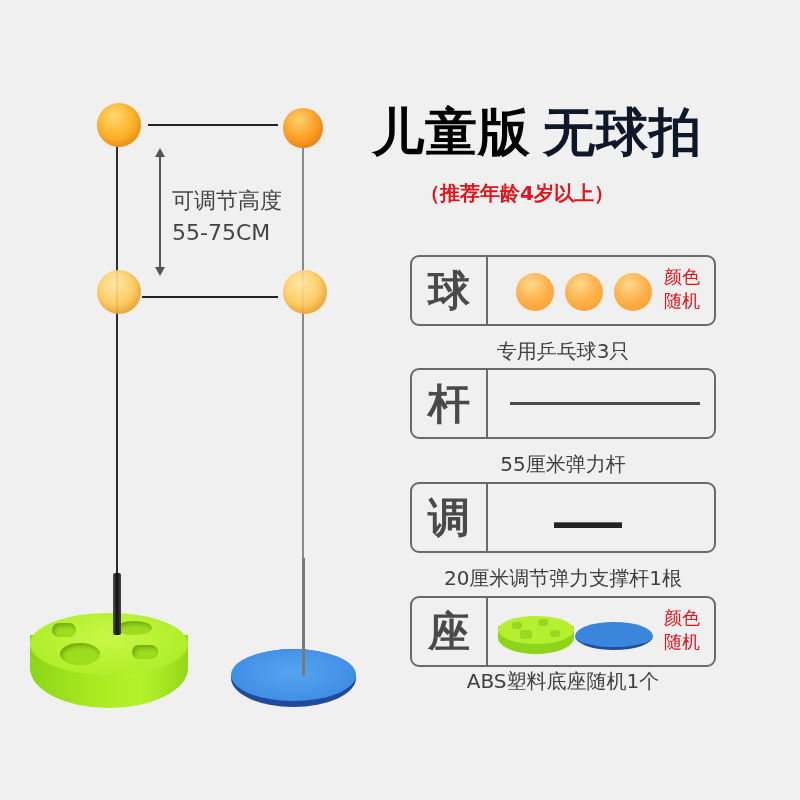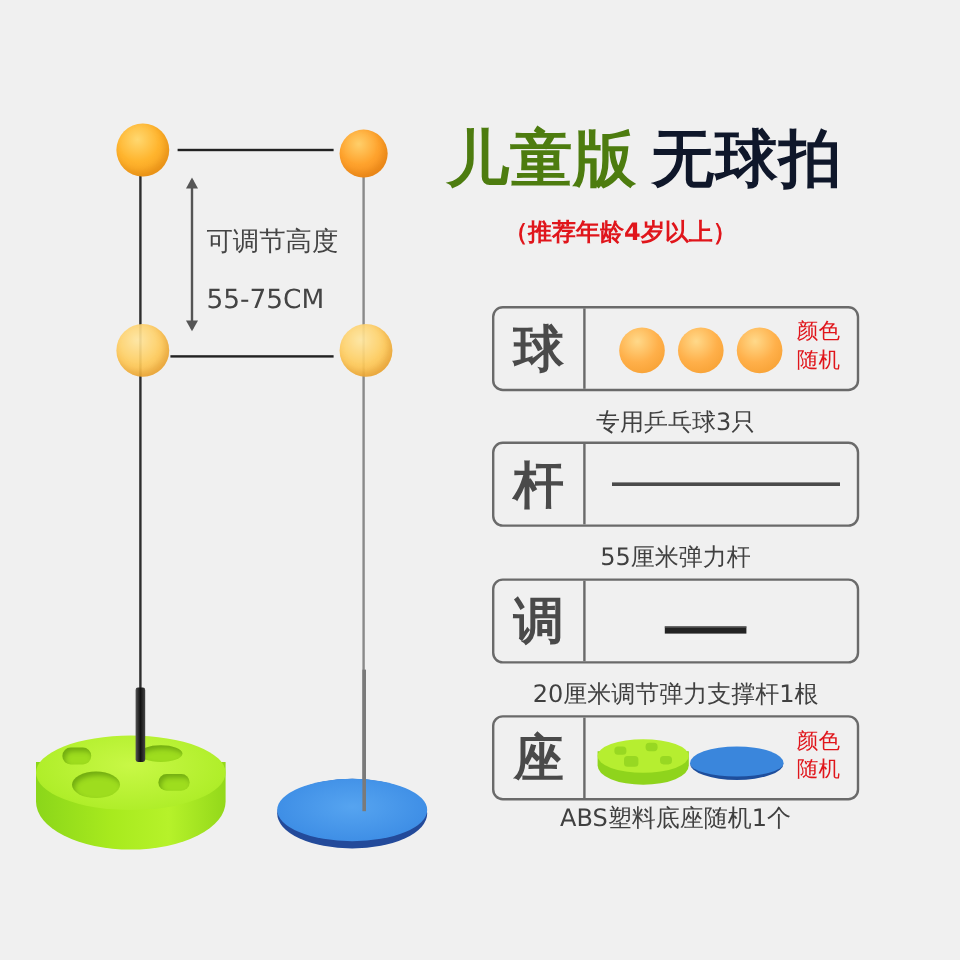--- a/index.html
+++ b/index.html
@@ -54,21 +54,21 @@
     position: absolute; left: 231px; top: 649px; width: 125px; height: 58px; border-radius: 50%;
     background: #234a9a;
   }
   .blue-disc .face {
     position: absolute; left: 0; top: 0; width: 125px; height: 52px; border-radius: 50%;
     background: radial-gradient(ellipse at 50% 45%, #56a4f0, #3f8fe6 70%, #3a85dc);
   }
 
   
   .title { position: absolute; left: 372px; top: 98px; font-size: 52px; font-weight: bold; letter-spacing: 1px; white-space: nowrap; }
-  .title .gray { color: #4d7c0f; margin-top: 16px; }
+  .title .gray { color: #000000; margin-top: 16px; }
   .title .orange { color: #0f172a; margin-left: 12px; }
   .subtitle { position: absolute; left: 420px; top: 180px; color: #e0151b; font-size: 20px; font-weight: bold; white-space: nowrap; }
 
   .spec-box {
     position: absolute; left: 410px; width: 306px; height: 71px;
     border: 2px solid #6a6a6a; border-radius: 9px; box-sizing: border-box; background: #f0f0f0;
   }
   .spec-box .key {
     position: absolute; left: 0; top: 0; width: 74px; height: 100%;
     border-right: 2px solid #6a6a6a;
@@ -101,21 +101,21 @@
   <div class="hline" style="left:148px; top:124px; width:130px;"></div>
   <div class="hline" style="left:142px; top:296px; width:136px;"></div>
 
   <div class="ball" style="left:97px; top:103px;"></div>
   <div class="ball orange" style="left:283px; top:108px; width:40px; height:40px;"></div>
   <div class="ball pale" style="left:97px; top:270px;"></div>
   <div class="ball pale" style="left:283px; top:270px;"></div>
 
   <div class="dim-arrow"></div>
   <div class="dim-text" style="top:186px;">可调节高度</div>
-  <div class="dim-text" style="top:238px;text-align:center;">55-75CM</div>
+  <div class="dim-text" style="top:220px;text-align:center;">55-75CM</div>
 
   <div class="green-base">
     <div class="side"></div>
     <div class="top"></div>
     <div class="hole" style="left:22px; top:10px; width:24px; height:14px;"></div>
     <div class="hole" style="left:86px; top:8px; width:36px; height:14px; border-radius:50%;"></div>
     <div class="hole" style="left:30px; top:30px; width:40px; height:22px; border-radius:50%;"></div>
     <div class="hole" style="left:102px; top:32px; width:26px; height:14px;"></div>
   </div>
   <div class="tube"></div>

